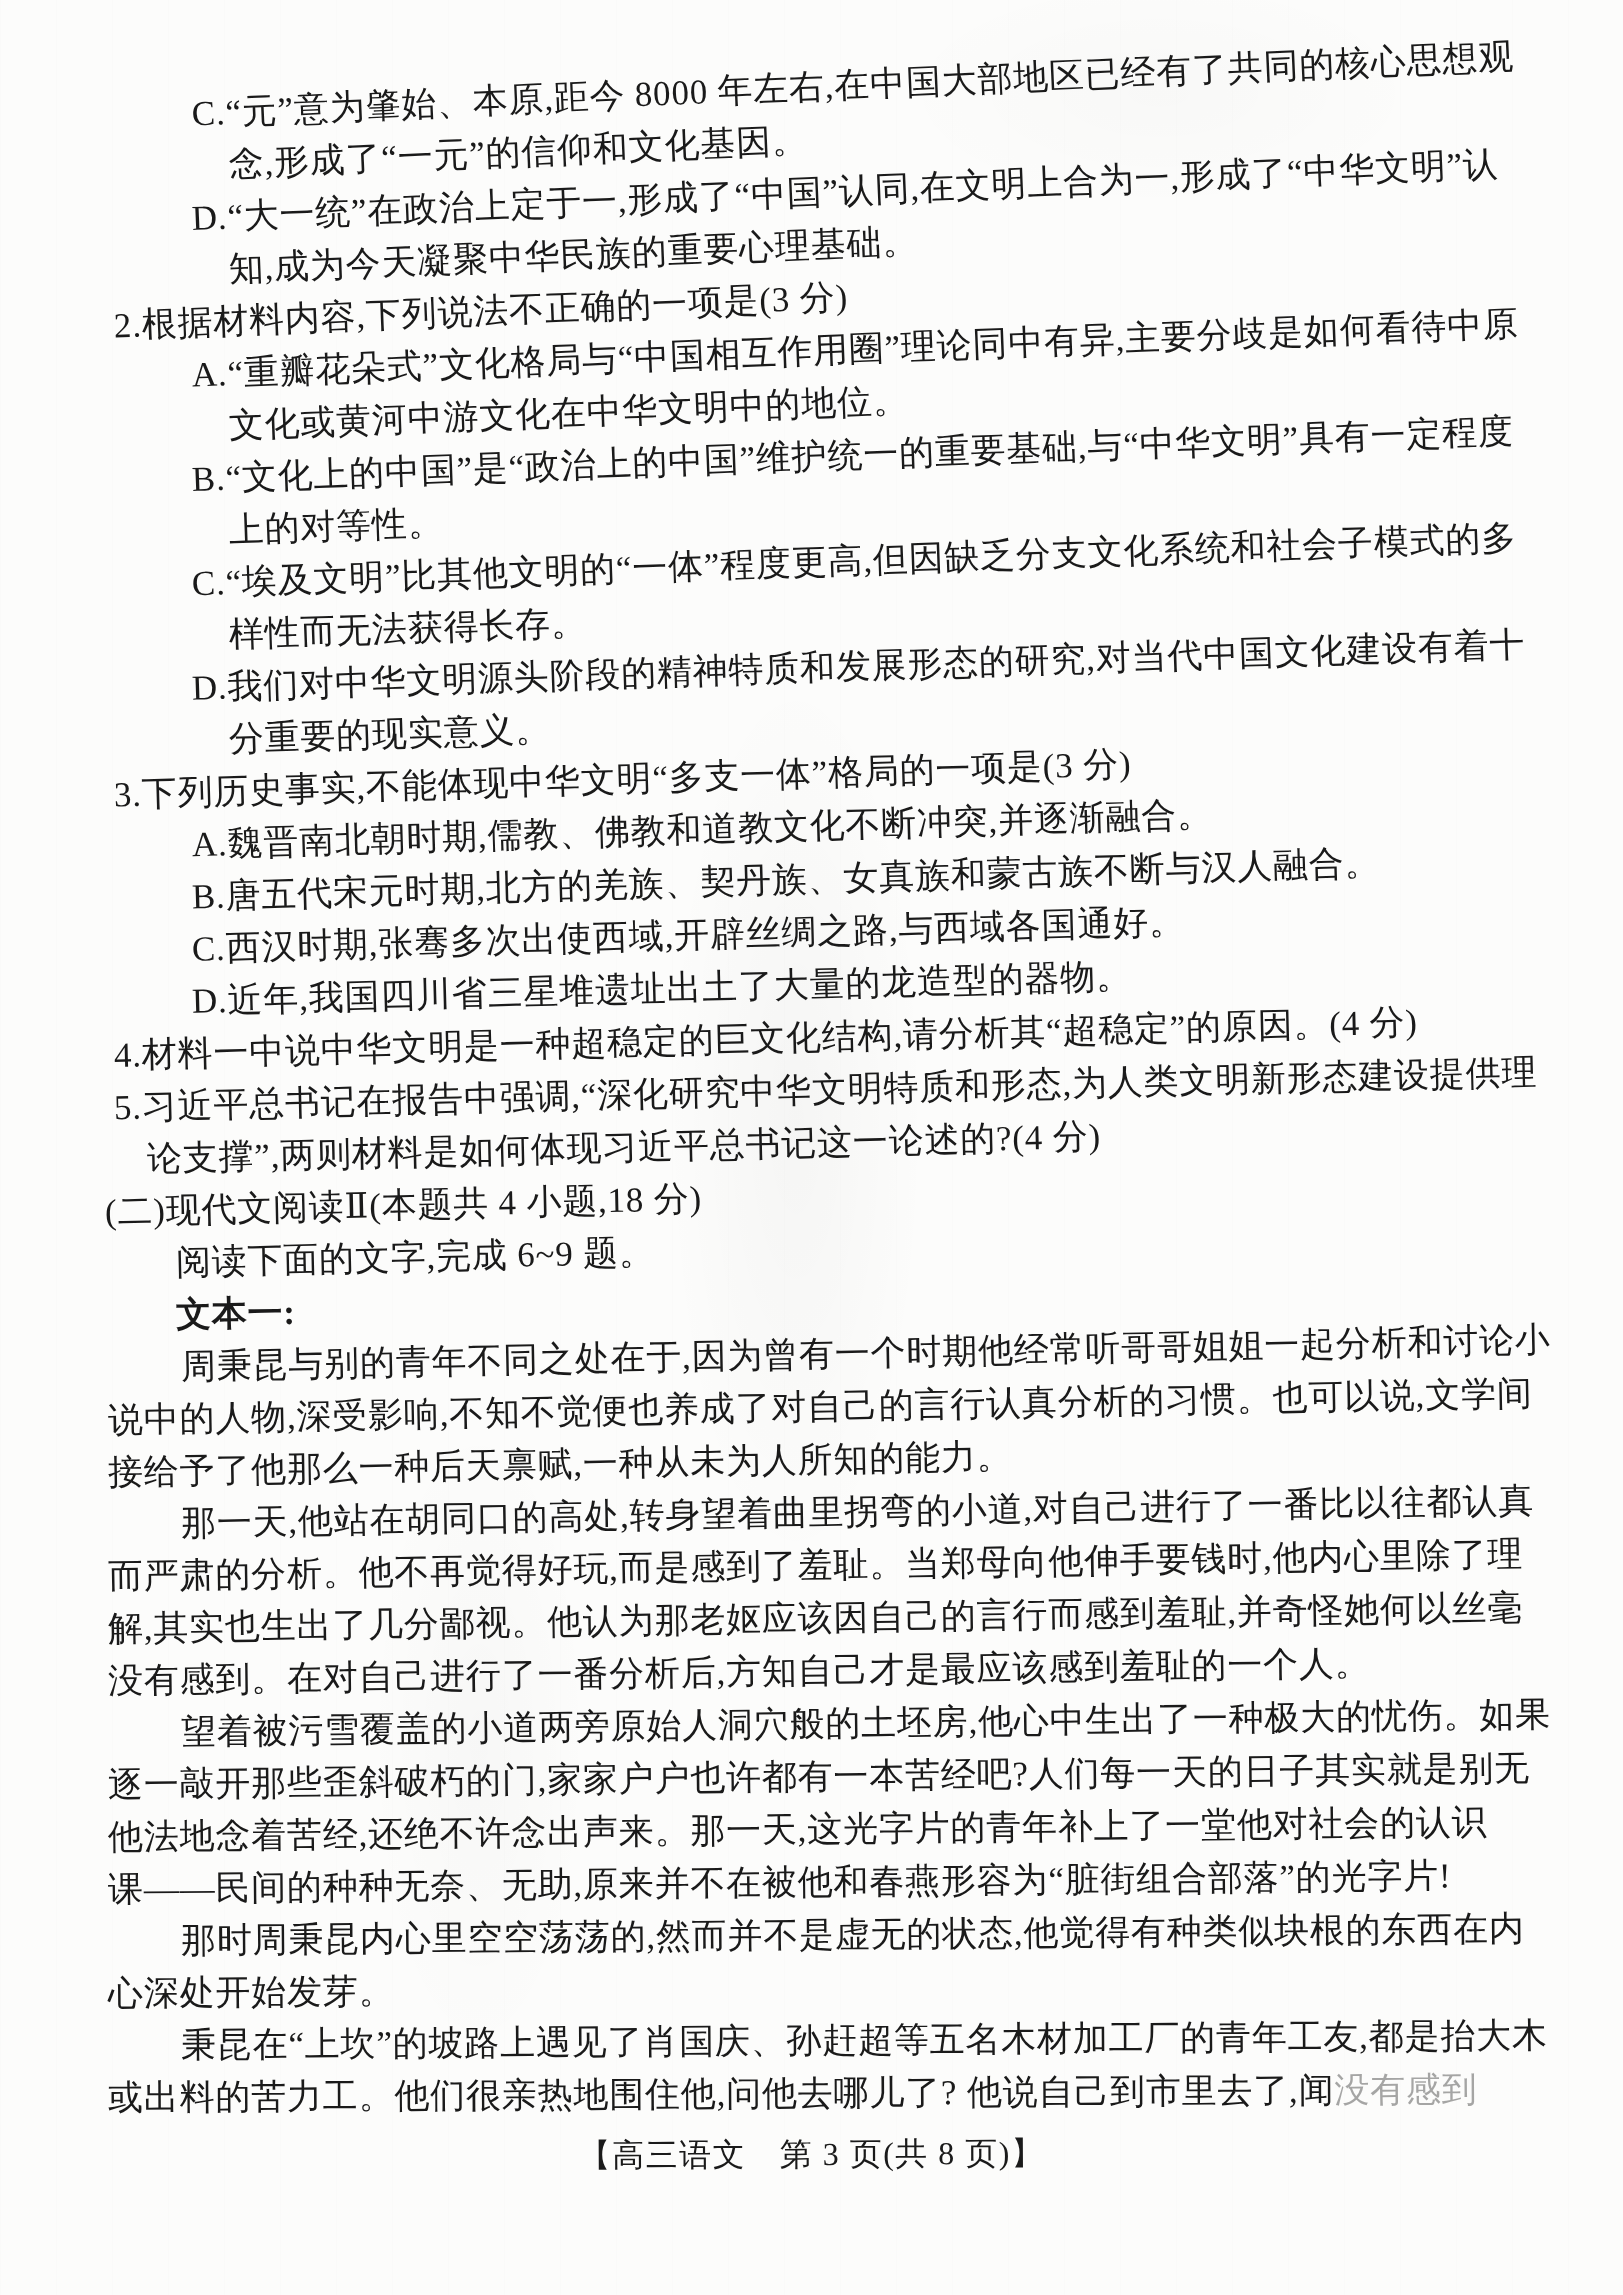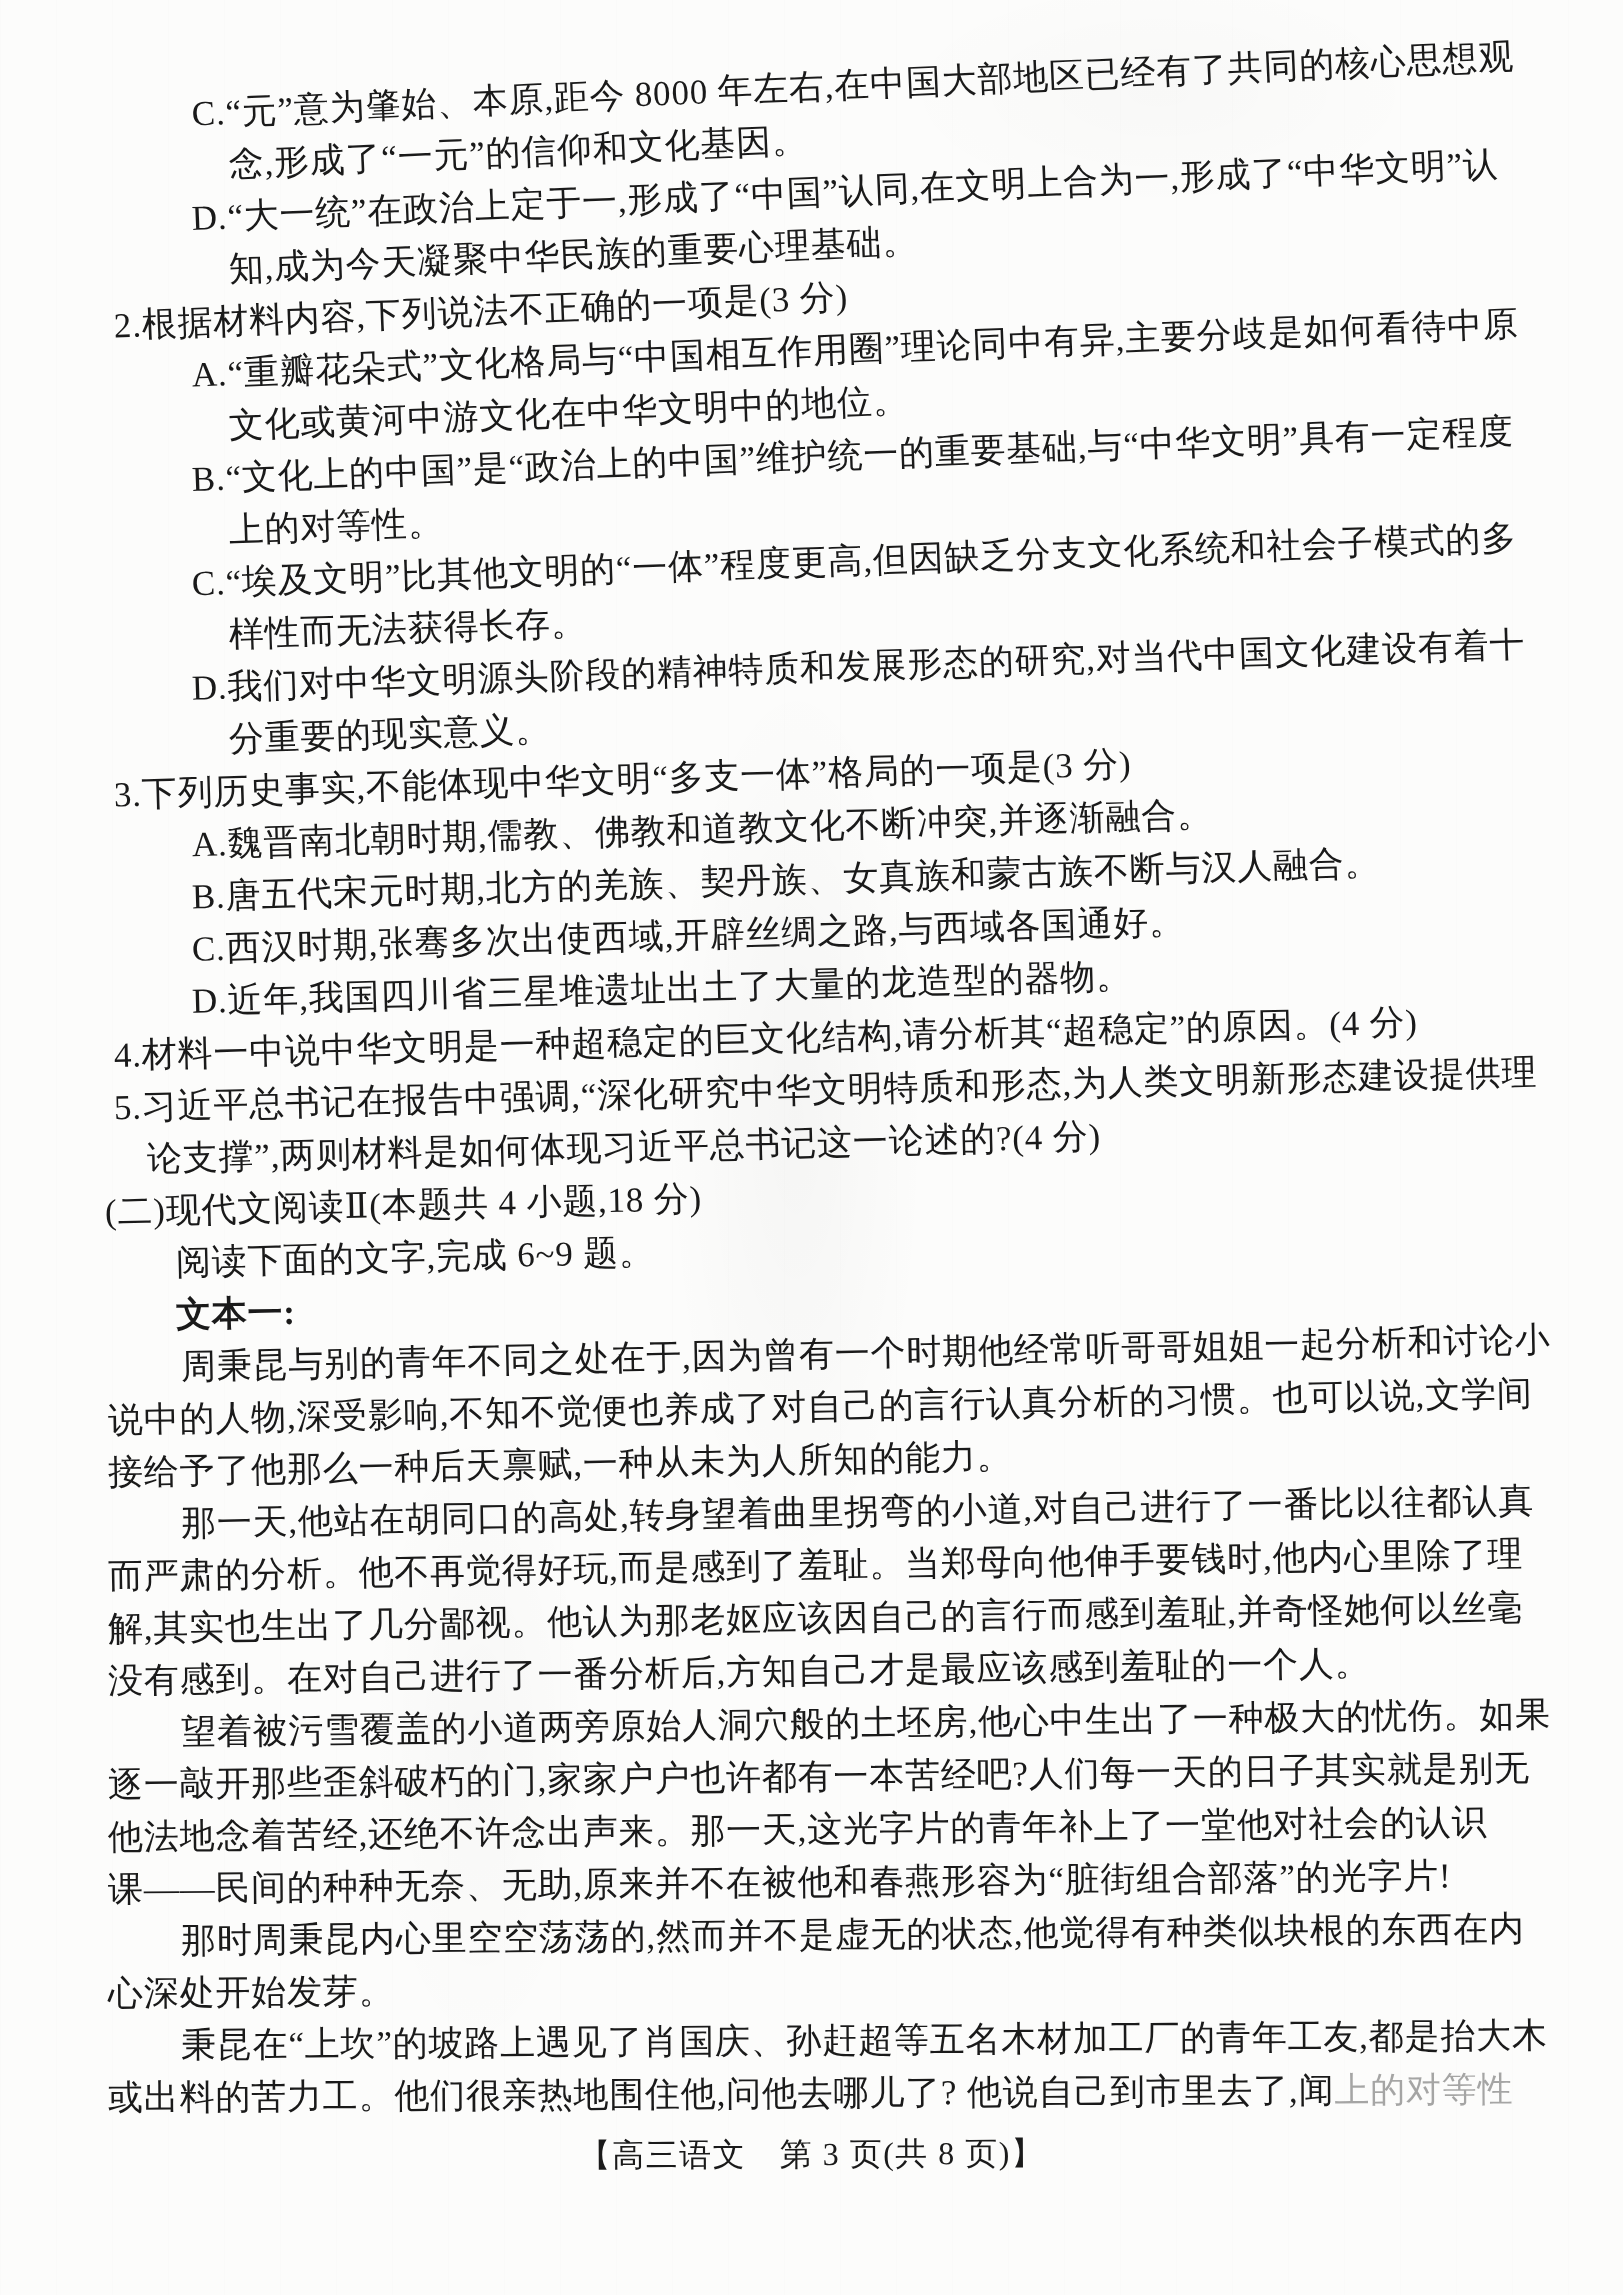--- a/index.html
+++ b/index.html
@@ -96,19 +96,19 @@
       <div class="line pcont" style="transform: rotate(-0.92deg);">而严肃的分析。他不再觉得好玩,而是感到了羞耻。当郑母向他伸手要钱时,他内心里除了理</div>
       <div class="line pcont" style="transform: rotate(-0.86deg);">解,其实也生出了几分鄙视。他认为那老妪应该因自己的言行而感到羞耻,并奇怪她何以丝毫</div>
       <div class="line pcont" style="transform: rotate(-0.8deg);">没有感到。在对自己进行了一番分析后,方知自己才是最应该感到羞耻的一个人。</div>
       <div class="line pfirst" style="transform: rotate(-0.75deg);">望着被污雪覆盖的小道两旁原始人洞穴般的土坯房,他心中生出了一种极大的忧伤。如果</div>
       <div class="line pcont" style="transform: rotate(-0.69deg);">逐一敲开那些歪斜破朽的门,家家户户也许都有一本苦经吧?人们每一天的日子其实就是别无</div>
       <div class="line pcont" style="transform: rotate(-0.63deg);">他法地念着苦经,还绝不许念出声来。那一天,这光字片的青年补上了一堂他对社会的认识</div>
       <div class="line pcont" style="transform: rotate(-0.58deg);">课——民间的种种无奈、无助,原来并不在被他和春燕形容为“脏街组合部落”的光字片!</div>
       <div class="line pfirst" style="transform: rotate(-0.52deg);">那时周秉昆内心里空空荡荡的,然而并不是虚无的状态,他觉得有种类似块根的东西在内</div>
       <div class="line pcont" style="transform: rotate(-0.46deg);">心深处开始发芽。</div>
       <div class="line pfirst" style="transform: rotate(-0.41deg);">秉昆在“上坎”的坡路上遇见了肖国庆、孙赶超等五名木材加工厂的青年工友,都是抬大木</div>
-      <div class="line pcont" style="transform: rotate(-0.35deg);">或出料的苦力工。他们很亲热地围住他,问他去哪儿了? 他说自己到市里去了,闻<span class="faded">上的对等性</span></div>
+      <div class="line pcont" style="transform: rotate(-0.35deg);">或出料的苦力工。他们很亲热地围住他,问他去哪儿了? 他说自己到市里去了,闻<span class="faded">没有感到</span></div>
     </div>
   <div class="footer">
     <span>【高三语文　第 3 页(共 8 页)】</span>
   </div>
 </div>
 
 
 </body></html>

